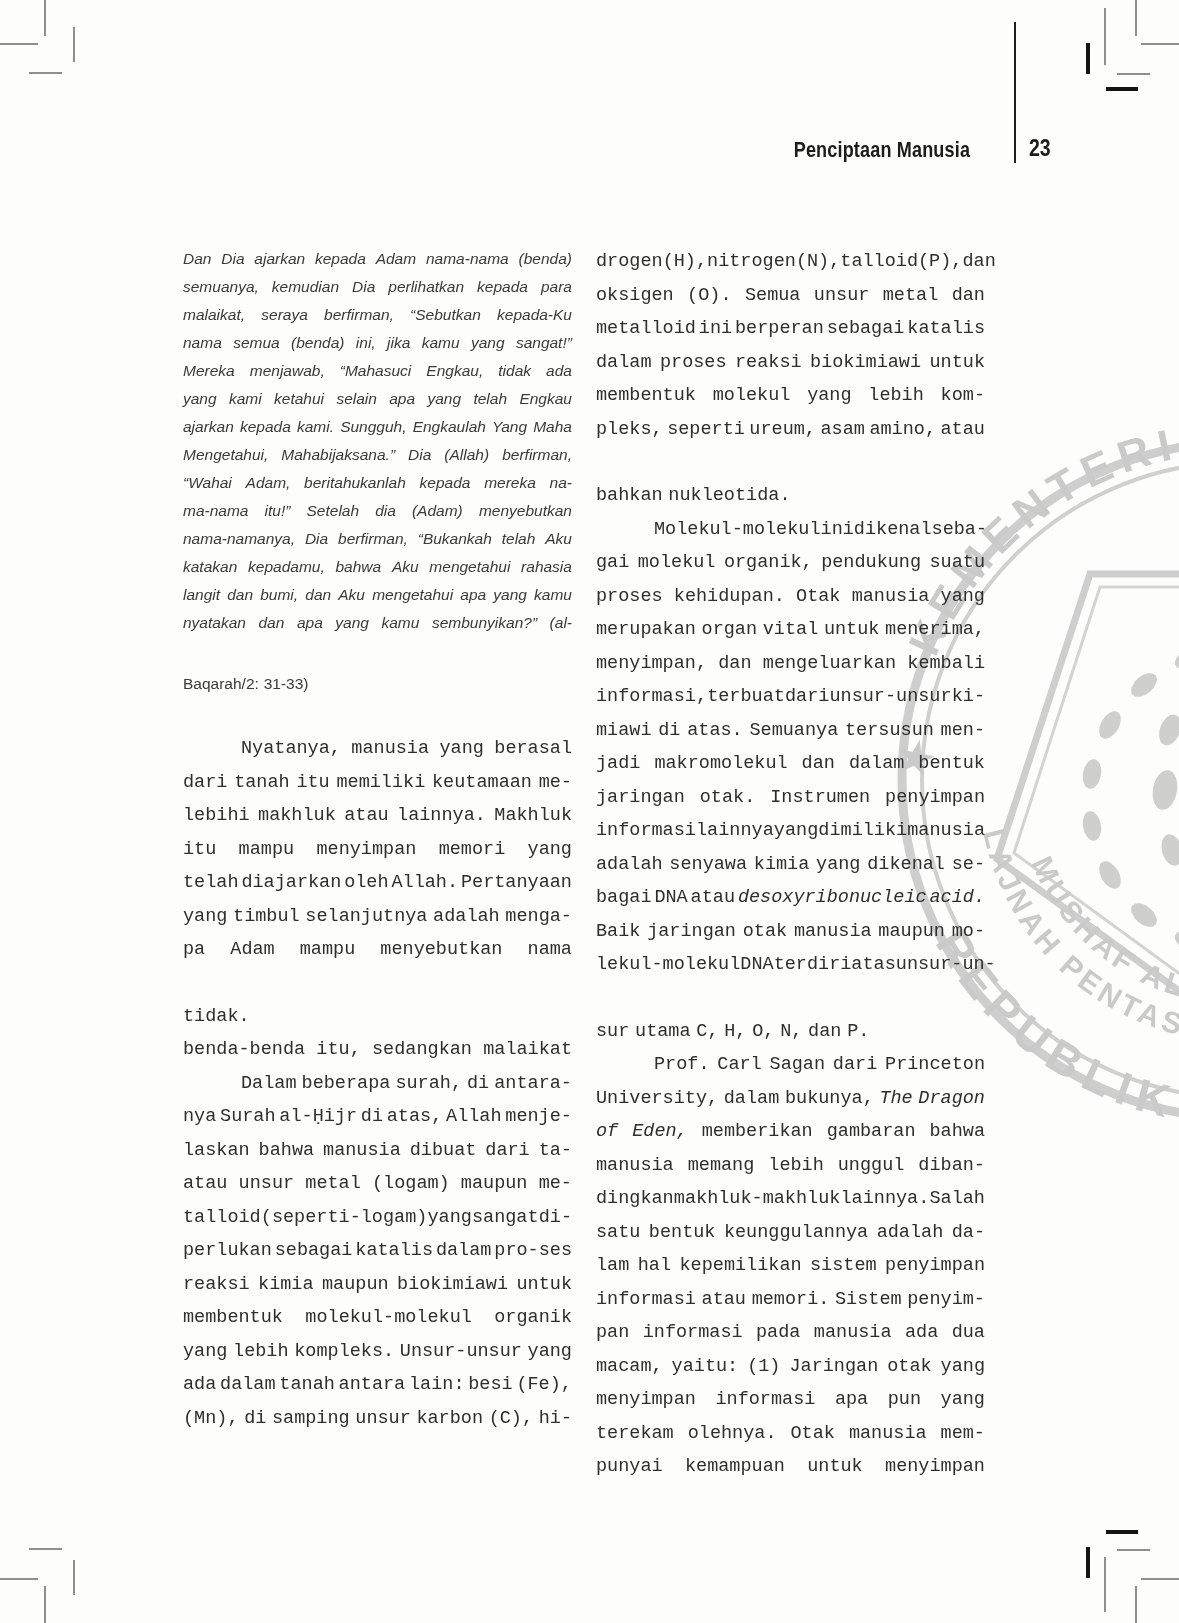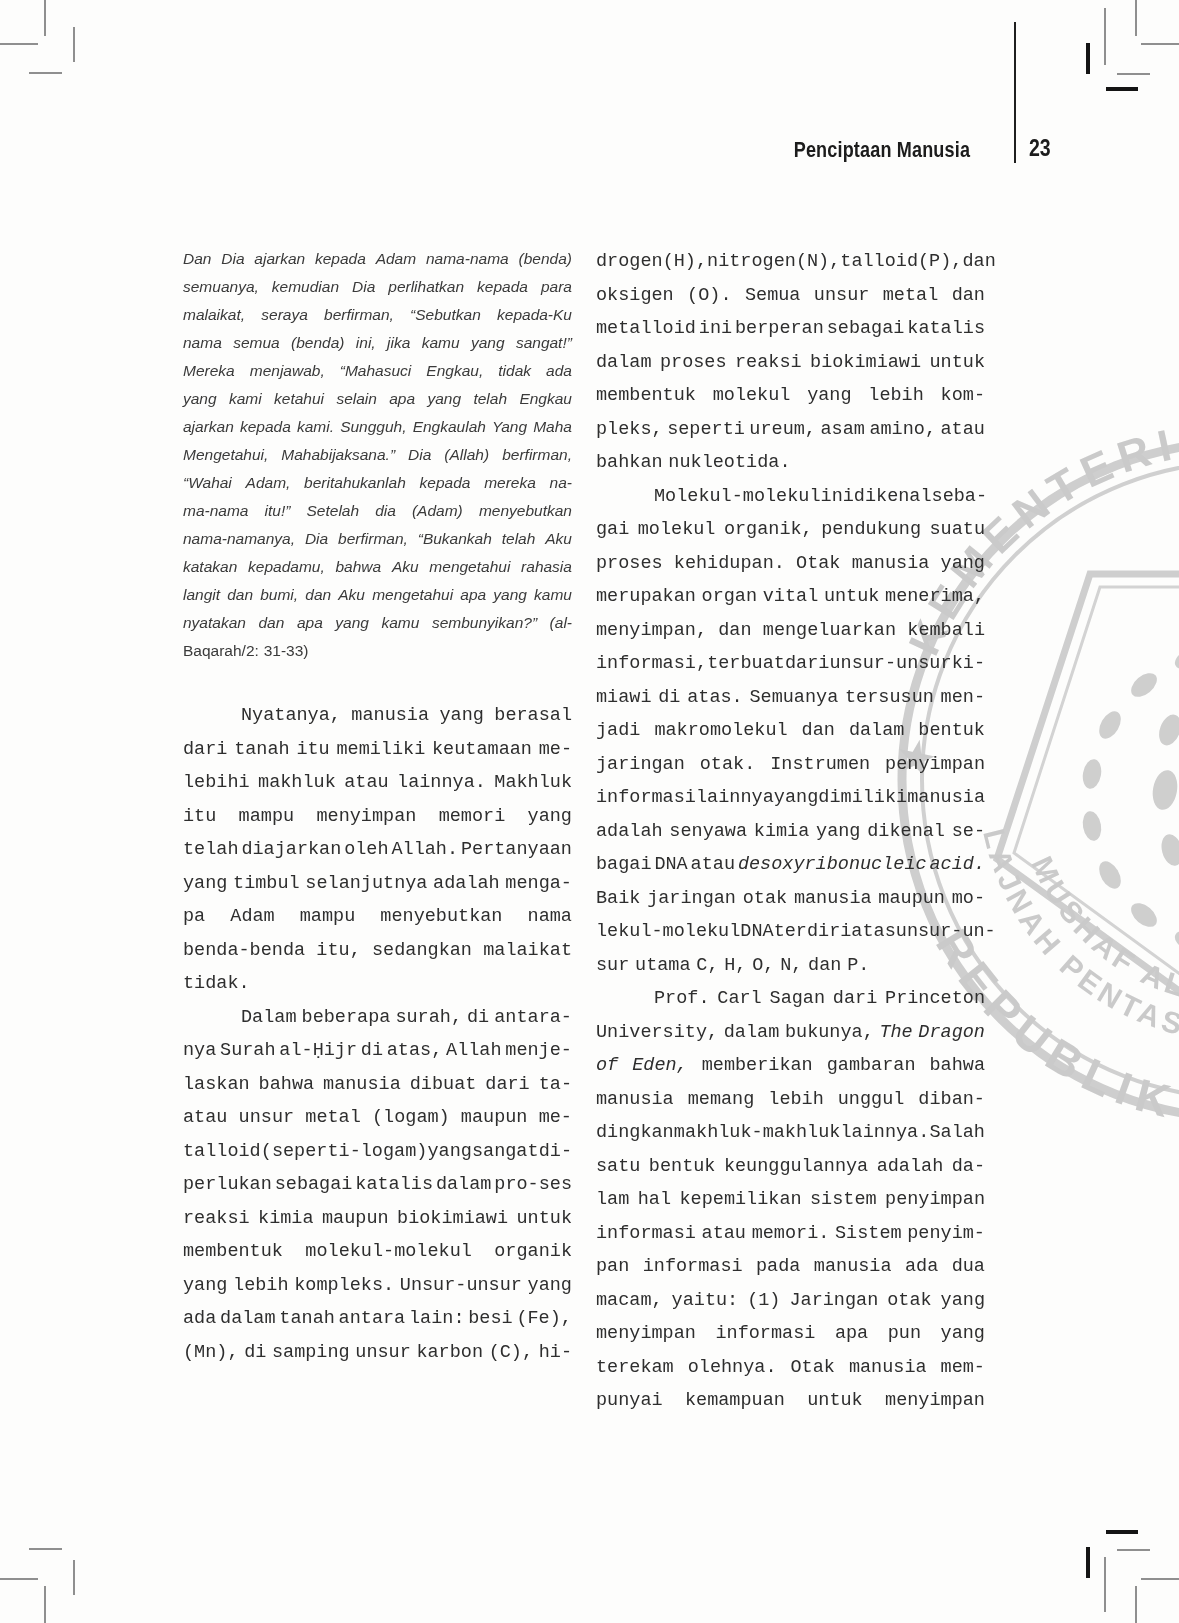--- a/index.html
+++ b/index.html
@@ -32,21 +32,21 @@
   #col-left{left:183px;}
   #col-right{left:596px;}
   .block{margin:0;}
   .block.quote{margin-bottom:34px;font-size:15.5px;color:#3a3a3a;}
   .block.quote .jline{height:28px;line-height:28px;font-style:italic;}
   .block.quote .jline.lastline{font-style:normal;}
   .block.para{font-size:18.5px;color:#2e2e2e;}
   .block.para .jline{height:33.5px;line-height:33.5px;font-family:Liberation Mono, monospace;}
   .jline{display:flex;justify-content:space-between;align-items:baseline;}
   .jline span,.jline i{white-space:pre;}
-  .jline.lastline{justify-content:flex-start;gap:0 .31em;}
+  .jline.lastline{justify-content:flex-start;gap:0 .31em;margin-top:33px;}
   .jline.indent{padding-left:58px;}
 </style>
 </head>
 <body>
 
 <svg id="stamp" width="1179" height="1623" viewBox="0 0 1179 1623">
   <defs>
     <path id="arc-top" d="M 932,668 A 328,328 0 0 1 1524,616" fill="none"></path>
     <path id="arc-bottom" d="M 935,942 A 345,345 0 0 0 1270,1124" fill="none"></path>
     <path id="arc-lajnah" d="M 982,826 A 262,262 0 0 0 1217,1041" fill="none"></path>
@@ -292,28 +292,28 @@
         <span>adalah</span>
         <span>menga-</span>
       </div>
       <div class="jline">
         <span>pa</span>
         <span>Adam</span>
         <span>mampu</span>
         <span>menyebutkan</span>
         <span>nama</span>
       </div>
+      <div class="jline lastline">
+        <span>tidak.</span>
+      </div>
       <div class="jline">
         <span>benda-benda</span>
         <span>itu,</span>
         <span>sedangkan</span>
         <span>malaikat</span>
-      </div>
-      <div class="jline lastline">
-        <span>tidak.</span>
       </div>
     </div>
     <div class="block para">
       <div class="jline indent">
         <span>Dalam</span>
         <span>beberapa</span>
         <span>surah,</span>
         <span>di</span>
         <span>antara-</span>
       </div>

